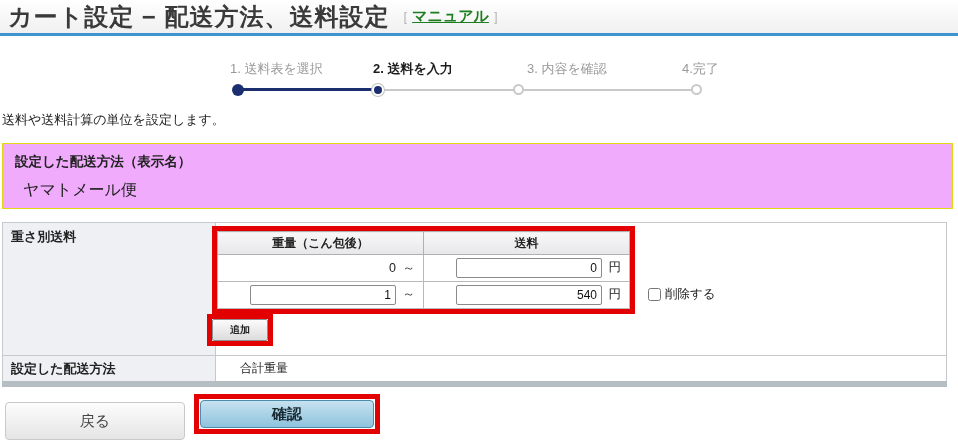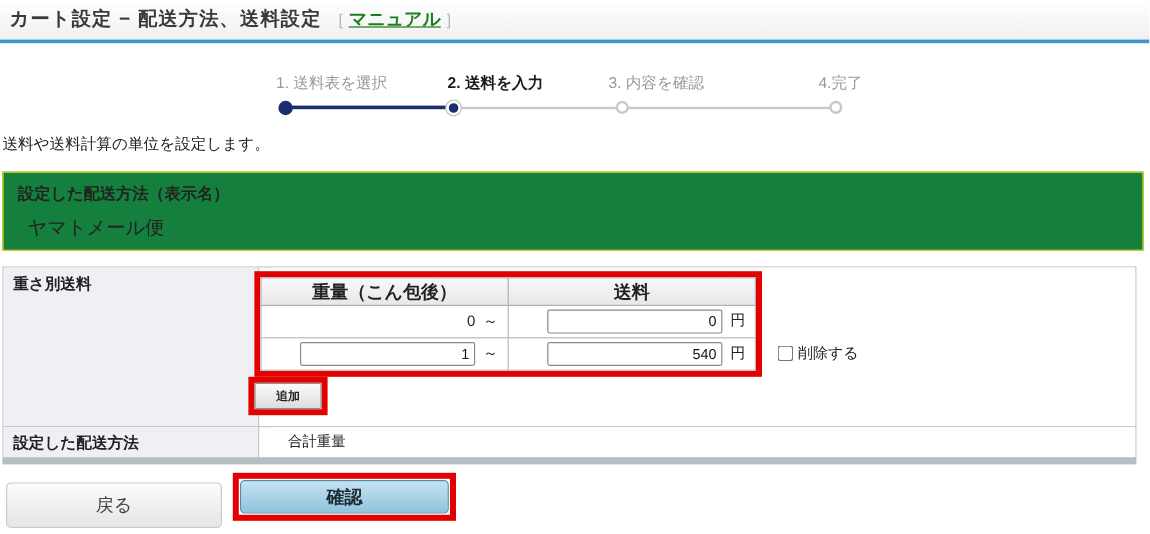--- a/index.html
+++ b/index.html
@@ -6,42 +6,42 @@
   body { background:#fff; font-family:"Liberation Sans","DejaVu Sans",sans-serif; }
   .canvas { position:relative; width:958px; height:445px; background:#fff; overflow:hidden; }
 
   
   .page-header {
     position:absolute; left:0; top:0; width:958px; height:36px;
     background:linear-gradient(#ffffff,#f0f0f0);
     border-bottom:3px solid #3e94cf;
     display:flex; align-items:center;
   }
-  .page-title { font-size:16px; font-weight:bold; color:#3a3a3a; margin-left:8px; letter-spacing:1px; }
+  .page-title { font-size:24px; font-weight:bold; color:#3a3a3a; margin-left:8px; letter-spacing:1px; }
   .manual-wrap { margin-left:14px; font-size:13px; color:#b5b5b5; display:flex; align-items:center; gap:5px; }
   .manual-link { color:#1e7d1e; font-weight:bold; text-decoration:underline; cursor:pointer; font-size:15px; }
 
   
   .step-label { position:absolute; top:60px; font-size:13px; color:#999; white-space:nowrap; }
   .step-label.current { color:#1c1c1c; font-weight:bold; }
   .seg { position:absolute; top:88px; height:3px; }
   .seg.navy { background:#1b2f70; }
   .seg.gray { background:#c9c9c9; height:2px; margin-top:1px; }
   .dot { position:absolute; border-radius:50%; }
   .dot.filled { width:12px; height:12px; background:#1b2f70; top:84px; }
   .dot.ringed { width:12px; height:12px; background:#1b2f70; top:84px; border:2px solid #fff; box-shadow:0 0 0 1px #c2c2c2; }
   .dot.hollow { width:11px; height:11px; background:#fff; border:2px solid #c9c9c9; top:84px; }
 
   
   .intro-text { position:absolute; left:2px; top:111px; font-size:13px; color:#222; }
 
   
   .yellow-box {
     position:absolute; left:2px; top:143px; width:951px; height:66px;
-    background:#15803d; border:1px solid #e3d713;
+    background:#f0abfc; border:1px solid #e3d713;
   }
   .yellow-box .yb-title { position:absolute; left:12px; top:9px; font-size:13.5px; font-weight:bold; color:#222; }
   .yellow-box .yb-value { position:absolute; left:20px; top:36px; font-size:16px; color:#222; }
 
   
   .outer-table { position:absolute; left:2px; top:222px; width:945px; border:1px solid #c5c9cc; border-bottom:none; }
   .ot-row { display:flex;gap:10px; }
   .ot-row.first { height:132px; }
   .ot-row.second { height:26px; border-top:1px solid #c5c9cc; }
   .ot-left { width:213px; background:#eef0f4; border-right:1px solid #c5c9cc; padding:6px 8px; }
@@ -54,21 +54,21 @@
 
   
   .red-frame { position:absolute; border:5px solid #e30000; background:transparent; }
   .frame-table { left:212px; top:226px; }
   .frame-add { left:207px; top:314px; }
   .frame-confirm { left:194px; top:394px; padding:1px; }
 
   
   table.fee-table { border-collapse:collapse; table-layout:fixed; width:412px; background:#fff; }
   table.fee-table th {
-    width:206px; height:23px; font-size:15px; font-weight:bold; color:#222; text-align:center;
+    width:206px; height:23px; font-size:12px; font-weight:bold; color:#222; text-align:center;
     background:linear-gradient(#f8f8f8,#e7e7ea); border:1px solid #b0b0b0;
   }
   table.fee-table td {
     height:27px; border:1px solid #b9b9b9; text-align:right; padding-right:8px;
     font-size:12.5px; color:#222; vertical-align:middle; white-space:nowrap;
   }
   .num-input {
     width:146px; height:20px; border:1px solid #8a8a8a; border-radius:2px;
     font-size:12px; text-align:right; padding:0 4px; color:#111; vertical-align:middle;
     font-family:"Liberation Sans","DejaVu Sans",sans-serif;
@@ -110,21 +110,21 @@
     <div class="manual-wrap">
       <span>[</span>
       <a class="manual-link">マニュアル</a>
       <span>]</span>
     </div>
   </div>
 
   <div>
     <span class="step-label" style="left:230px;">1. 送料表を選択</span>
     <span class="step-label current" style="left:373px;">2. 送料を入力</span>
-    <span class="step-label" style="left:507px;">3. 内容を確認</span>
+    <span class="step-label" style="left:527px;">3. 内容を確認</span>
     <span class="step-label" style="left:682px;">4.完了</span>
 
     <div class="seg navy" style="left:238px; width:140px;"></div>
     <div class="seg gray" style="left:378px; width:320px;"></div>
 
     <div class="dot filled" style="left:232px;"></div>
     <div class="dot ringed" style="left:372px;"></div>
     <div class="dot hollow" style="left:513px;"></div>
     <div class="dot hollow" style="left:691px;"></div>
   </div>

